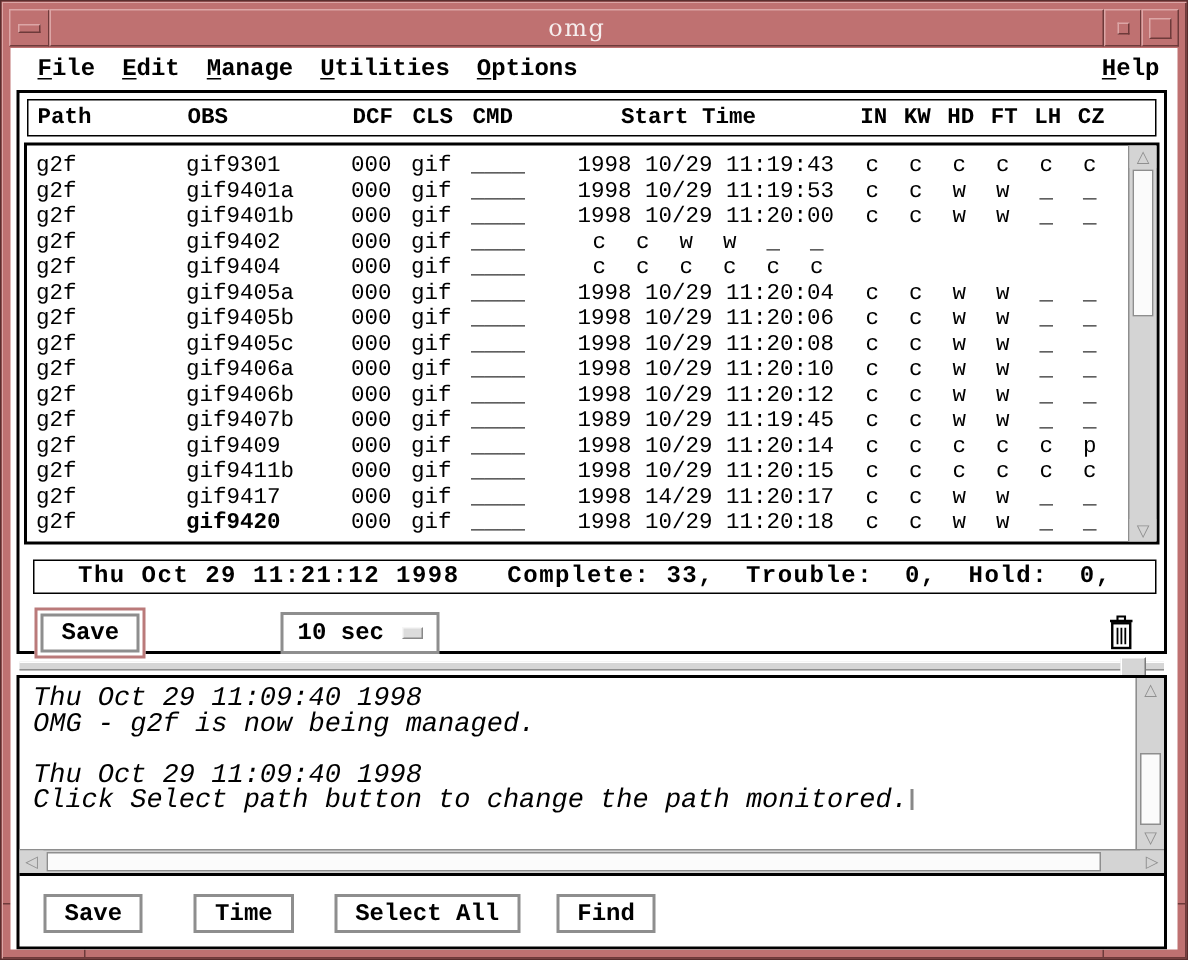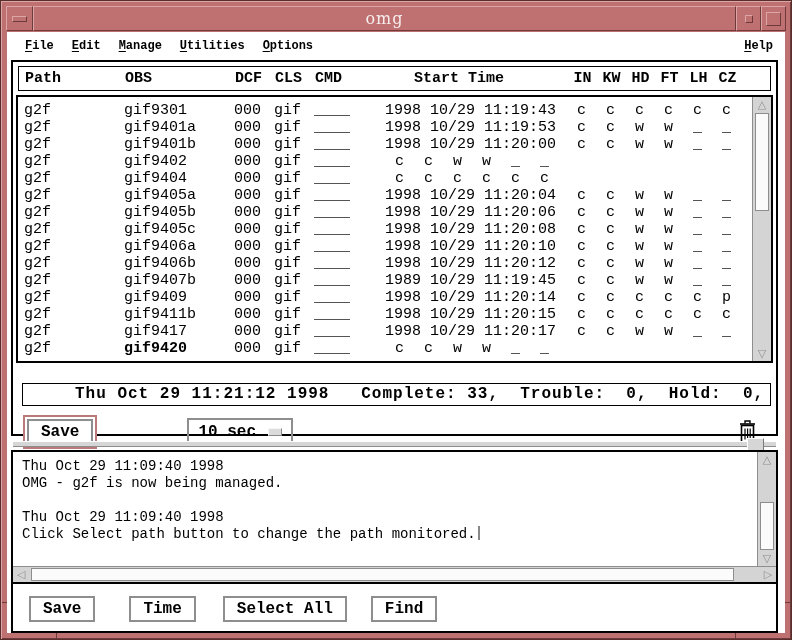--- a/index.html
+++ b/index.html
@@ -21,21 +21,21 @@
   .wm-menu .dash { width:15px; height:6px; background:#bf7171; border:1px solid; border-color:#dca6a6 #6e3a3a #6e3a3a #dca6a6; }
   .wm-title { flex:1; color:#f6eded; font-family:"DejaVu Serif", serif; font-size:16px; letter-spacing:1px; }
   .wm-min { width:25px; }
   .wm-min .sq { width:8px; height:8px; background:#bf7171; border:1px solid; border-color:#dca6a6 #6e3a3a #6e3a3a #dca6a6; }
   .wm-max { width:25px; }
   .wm-max .sq { width:15px; height:14px; background:#bf7171; border:1px solid; border-color:#dca6a6 #6e3a3a #6e3a3a #dca6a6; }
 
   
   .content { position:absolute; top:31px; left:6px; right:6px; bottom:6px; background:#fff; overflow:hidden; }
   .menubar { height:28px; display:flex; align-items:center; padding-left:9px;
-    font-weight:bold; font-size:12px; }
+    font-weight:bold; font-size:16px; }
   .menu-item { padding:2px 9px; cursor:default; }
   .menu-help { margin-left:auto; padding:2px 12px; font-weight:bold; }
   u { text-underline-offset:2px; }
 
   .pane { margin:0 7px 0 4px; border:2px solid #000; background:#fff; }
   .upper-pane { height:376px; padding:4px 3px 0 3px; }
 
   .header-box { margin:0 2px 4px 2px; border:1px solid #000; height:25px;
     display:flex; align-items:center; font-weight:bold; font-size:15px; padding-left:6px; }
   .cell { white-space:pre; overflow:hidden; flex:none; }
@@ -50,43 +50,43 @@
   .vsb.table-sb { right:0; top:0; bottom:0; }
   .sb-arrow { height:15px; display:flex; align-items:center; justify-content:center;
     color:#8f8f8f; font-size:11px; font-family:"DejaVu Sans", sans-serif; background:#d4d4d4; }
   .sb-thumb { position:absolute; left:2px; right:2px; background:#fbfbfb; border:1px solid #8e8e8e; }
   .table-sb .sb-thumb { top:16px; height:98px; }
   .hsb { position:absolute; left:0; right:0; bottom:0; height:16px; background:#d4d4d4; border-top:1px solid #8e8e8e; display:flex; align-items:center; }
   .hsb .sb-arrow { width:16px; height:100%; }
   .hsb .mid { position:relative; flex:1; height:100%; }
   .hsb .sb-thumb { top:1px; bottom:1px; left:2px; right:26px; height:auto; }
 
-  .status-box { margin:20px 2px 0 6px; border:1px solid #000; height:23px; line-height:21px;
-    font-weight:bold; font-size:16px; letter-spacing:1px; white-space:pre; overflow:hidden; padding-left:52px; }
+  .status-box { margin:10px 2px 0 6px; border:1px solid #000; height:23px; line-height:21px;
+    font-weight:bold; font-size:16px; letter-spacing:1px; white-space:pre; overflow:hidden; padding-left:29px; }
 
   .action-row { margin:9px 0 0 7px; display:flex; align-items:center; height:33px; padding-right:16px; }
   .btn { border:2px solid #8e8e8e; background:#fff; font-weight:bold; font-size:16px;
     font-family:"Liberation Mono", monospace; padding:2px 12px; white-space:pre; cursor:default; }
   .default-ring { border:2px solid #ba7a7a; padding:2px; background:#fff; }
   .gap36 { width:36px; } .gap54 { width:54px; }
   .option-menu { display:flex; align-items:center; border:2px solid #8e8e8e; padding:3px 9px; font-weight:bold; font-size:16px; }
   .om-indicator { width:14px; height:8px; margin-left:12px; background:#dcdcdc;
     border:1px solid; border-color:#f6f6f6 #888 #888 #f6f6f6; }
   .trash-wrap { margin-left:auto; display:flex; align-items:center; }
 
   .sash-row { position:relative; margin:2px 7px 1px 4px; height:11px; }
   .sash-bar { position:absolute; top:3px; left:2px; right:2px; height:6px; background:#d6d6d6;
     border-top:1px solid #fff; border-bottom:1px solid #8e8e8e; }
   .sash-handle { position:absolute; right:14px; top:0; width:17px; height:13px; background:#d6d6d6;
     border:1px solid; border-color:#fff #7a7a7a #7a7a7a #fff; }
 
   .lower-pane { height:183px; position:relative; }
   .text-frame { height:132px; border-bottom:2px solid #000; position:relative; overflow:hidden; }
   .log-area { position:absolute; left:0; top:0; right:20px; bottom:16px; padding:6px 0 0 9px;
-    font-size:14px; line-height:17px; white-space:pre; overflow:hidden; }
+    font-size:18px; line-height:17px; white-space:pre; overflow:hidden;font-style:italic; }
   .log-vsb { right:0; top:0; bottom:16px; }
   .log-vsb .sb-thumb { bottom:16px; height:48px; top:auto; }
   .log-vsb .sb-arrow.down { position:absolute; bottom:0; left:0; right:0; }
   .caret { display:inline-block; width:2px; height:14px; background:#888; margin-left:2px; vertical-align:-2px; }
 
   .bottom-row { display:flex; align-items:center; margin:12px 0 0 16px; }
   .bottom-row .btn + .btn { } 
   .ml34 { margin-left:34px; } .ml27 { margin-left:27px; } .ml24 { margin-left:24px; }
 </style>
 </head>
@@ -322,34 +322,35 @@
               <span class="cell flag" style="width: 29px;">c</span>
               <span class="cell flag" style="width: 29px;">c</span>
               <span class="cell flag" style="width: 29px;">c</span>
             </div>
             <div class="row">
               <span class="cell" style="width: 100px;">g2f</span>
               <span class="cell" style="width: 110px;">gif9417</span>
               <span class="cell" style="width: 40px;">000</span>
               <span class="cell" style="width: 40px;">gif</span>
               <span class="cell" style="width: 71px;">____</span>
-              <span class="cell" style="width: 182px;">1998 10/29 11:20:17</span>
+              <span class="cell" style="width: 182px;">1998 14/29 11:20:17</span>
               <span class="cell flag" style="width: 29px;">c</span>
               <span class="cell flag" style="width: 29px;">c</span>
               <span class="cell flag" style="width: 29px;">w</span>
               <span class="cell flag" style="width: 29px;">w</span>
               <span class="cell flag" style="width: 29px;">_</span>
               <span class="cell flag" style="width: 29px;">_</span>
             </div>
             <div class="row">
               <span class="cell" style="width: 100px;">g2f</span>
               <span class="cell" style="width: 110px; font-weight: bold;">gif9420</span>
               <span class="cell" style="width: 40px;">000</span>
               <span class="cell" style="width: 40px;">gif</span>
               <span class="cell" style="width: 71px;">____</span>
+              <span class="cell" style="width: 182px;">1998 10/29 11:20:18</span>
               <span class="cell flag" style="width: 29px;">c</span>
               <span class="cell flag" style="width: 29px;">c</span>
               <span class="cell flag" style="width: 29px;">w</span>
               <span class="cell flag" style="width: 29px;">w</span>
               <span class="cell flag" style="width: 29px;">_</span>
               <span class="cell flag" style="width: 29px;">_</span>
             </div>
           </div>
         <div class="vsb table-sb">
           <div class="sb-arrow">△</div>

